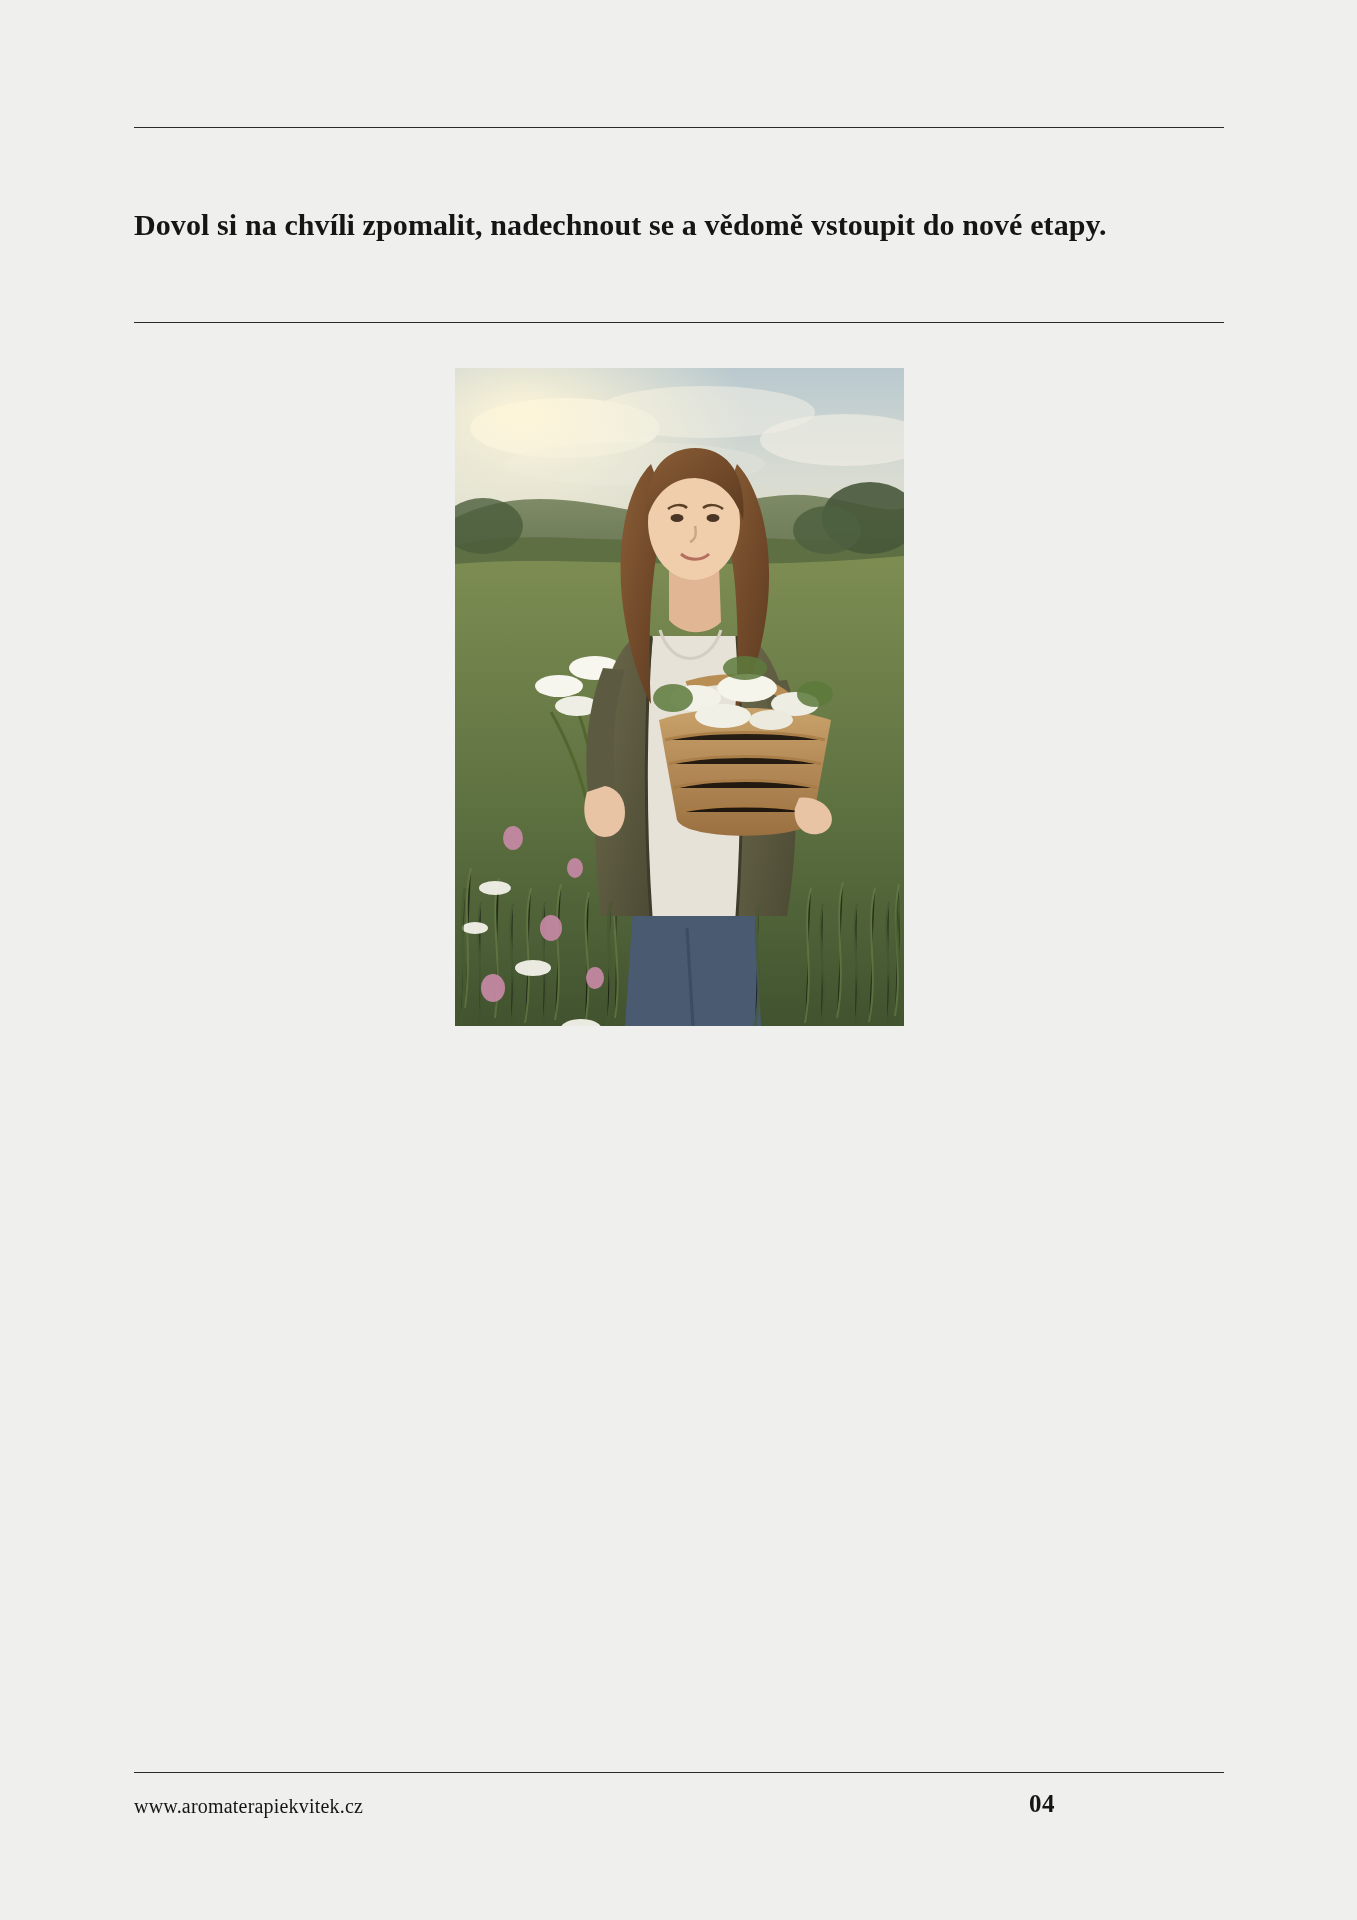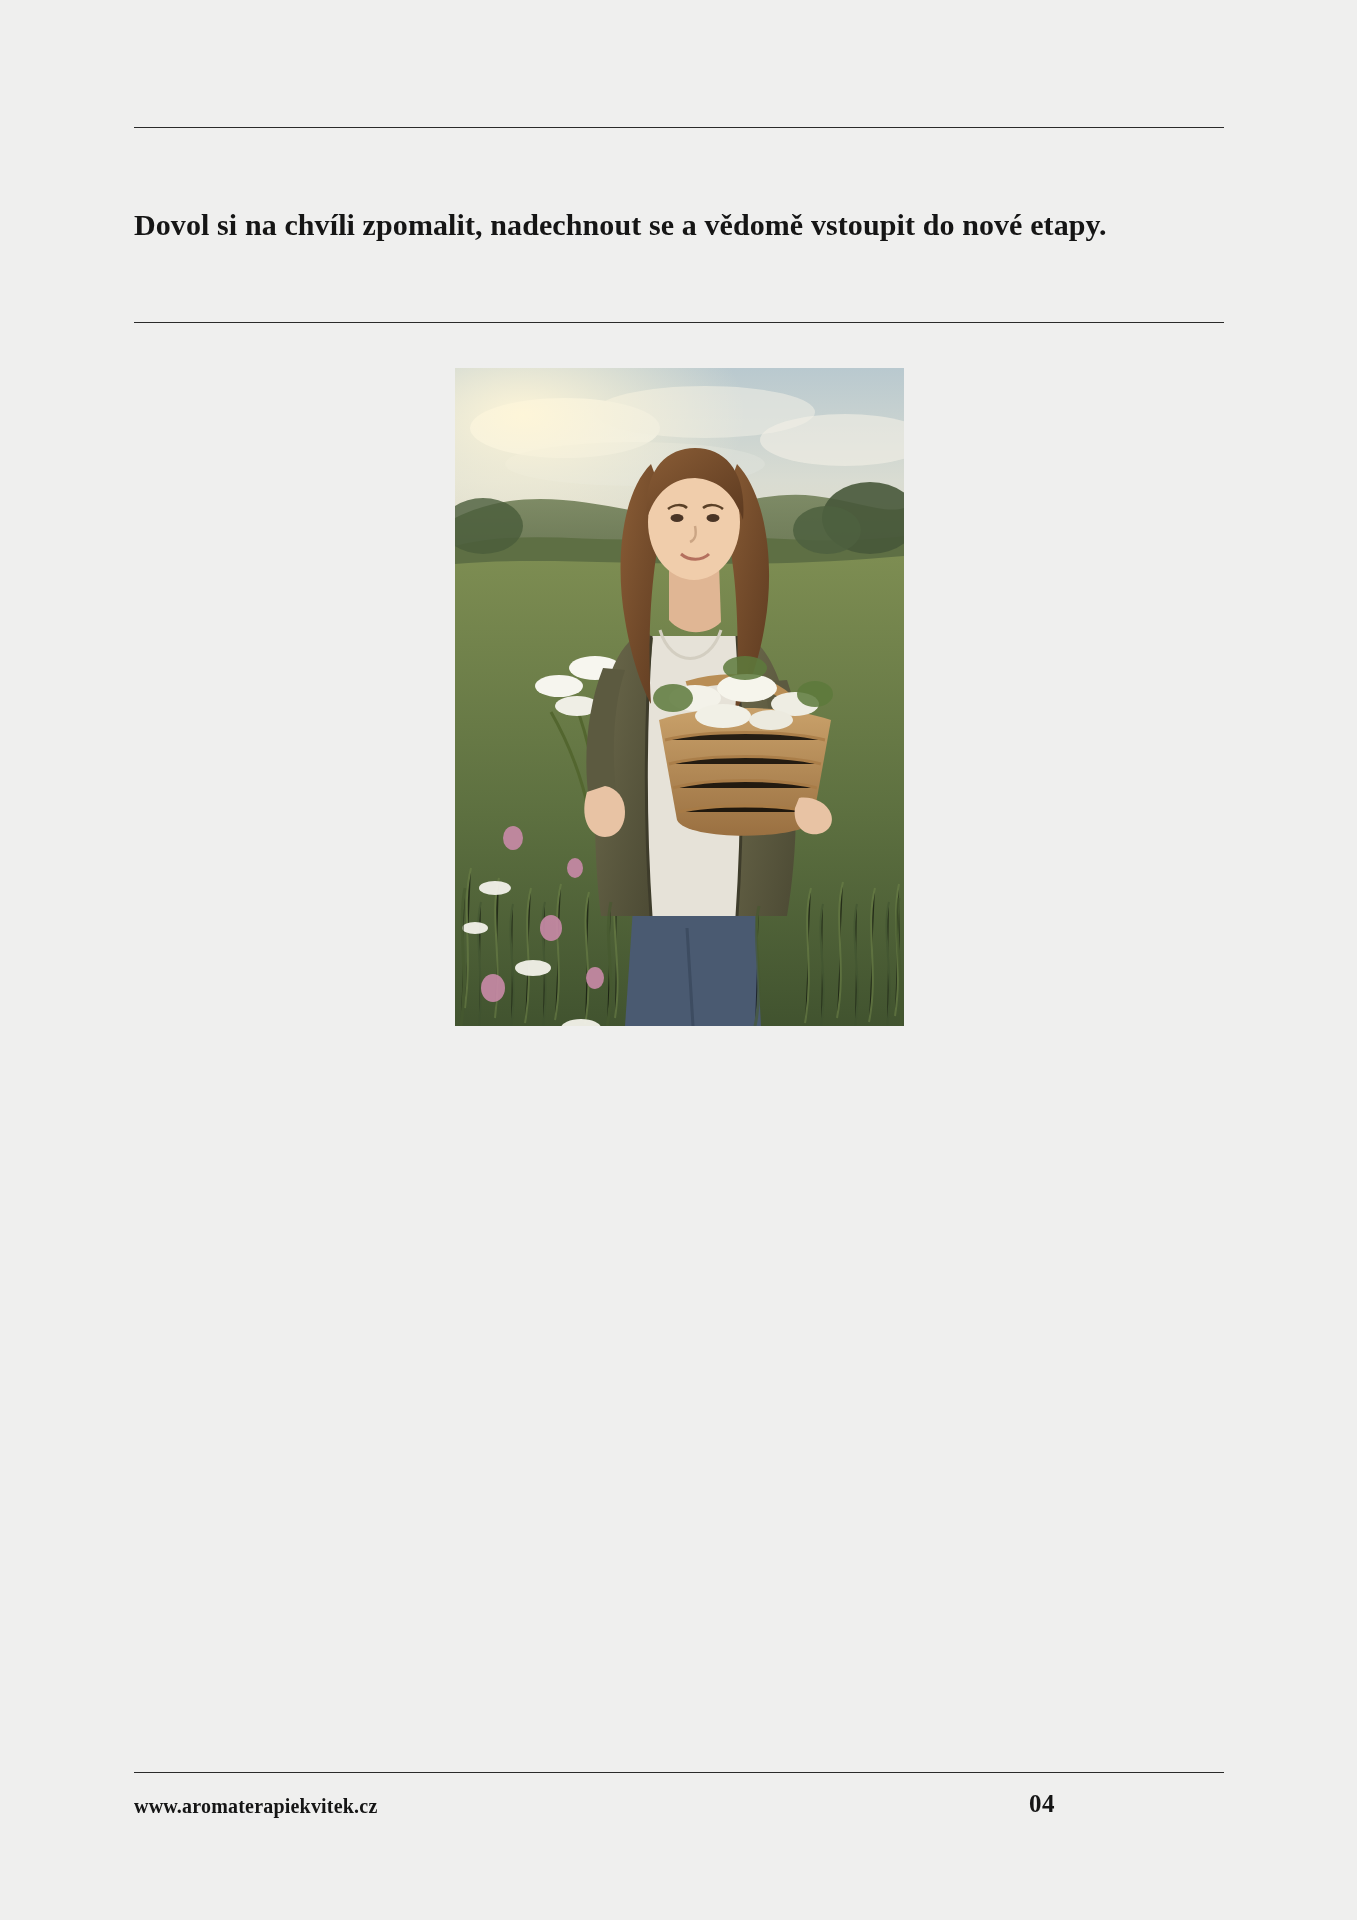--- a/index.html
+++ b/index.html
@@ -91,21 +91,21 @@
     position: absolute;
     left: 134px;
     top: 1772px;
     width: 1090px;
   }
   .footer-url {
     position: absolute;
     left: 134px;
     top: 1795px;
     font-family: "Liberation Serif", serif;
-    font-weight: bold;
+    font-weight: normal;
     font-size: 20px;
     letter-spacing: 0.2px;
     color: #151515;
   }
   .footer-page {
     position: absolute;
     right: 133px;
     top: 1790px;
     font-family: "Liberation Serif", serif;
     font-weight: bold;

